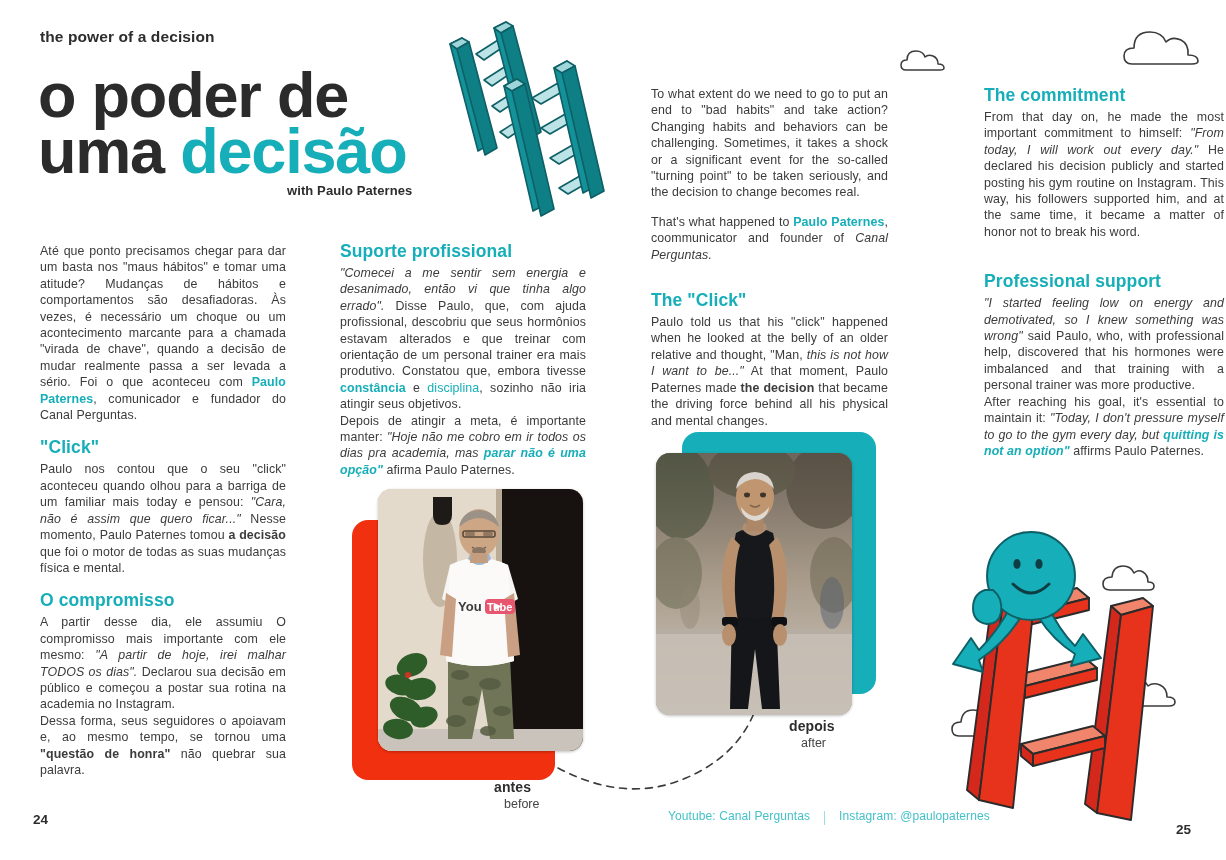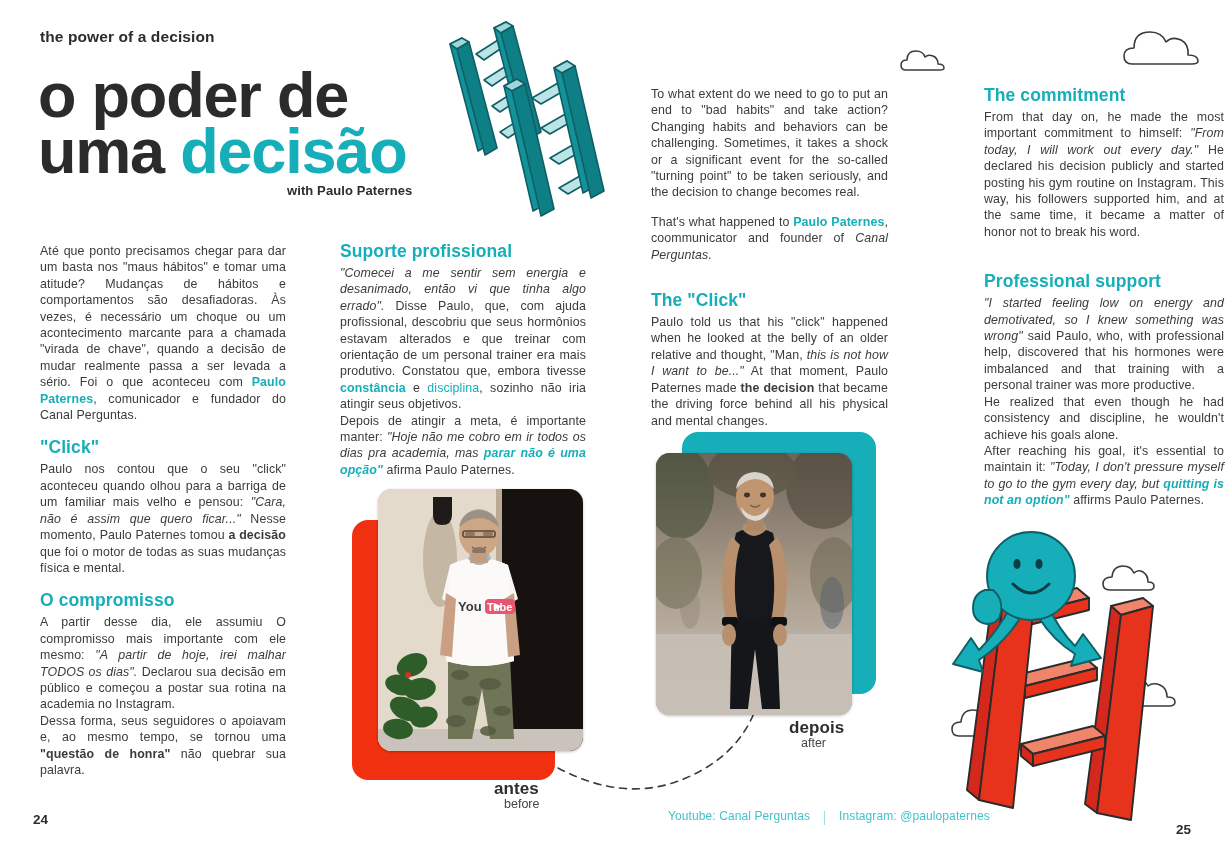--- a/index.html
+++ b/index.html
@@ -123,21 +123,21 @@
     left: 656px; top: 453px;
     width: 196px; height: 262px;
     border-radius: 14px;
     overflow: hidden;
     box-shadow: 0 1px 3px rgba(0,0,0,0.25);
     background: #8d8274;
   }
 
   .cap-main {
     position: absolute;
-    font-size: 17px;
+    font-size: 14px;
     font-weight: 600;
     color: #2d2d2d;
     letter-spacing: 0.1px;
   }
   .cap-sub {
     position: absolute;
     font-size: 12.5px;
     color: #444;
   }
   #cap-antes { left: 494px; top: 779px; }
@@ -229,21 +229,21 @@
       <polygon points="72,15 85,8 114,133 101,140" fill="#0F7F86"></polygon>
     </g>
   </svg>
 
   <div class="body-col" id="col1">
     <p><span>Até que ponto precisamos chegar para dar um basta nos "maus hábitos" e tomar uma atitude? Mudanças de hábitos e comportamentos são desafiadoras. Às vezes, é necessário um choque ou um acontecimento marcante para a chamada "virada de chave", quando a decisão de mudar realmente passa a ser levada a sério. Foi o que aconteceu com </span><span class="teal-b">Paulo Paternes</span><span>, comunicador e fundador do Canal Perguntas.</span></p>
 
     <div class="gap"></div>
 
     <div class="sec-head">"Click"</div>
-    <p><span>Paulo nos contou que o seu "click" aconteceu quando olhou para a barriga de um familiar mais velho e pensou: </span><span class="it">"Cara, não é assim que quero ficar..."</span><span> Nesse momento, Paulo Paternes tomou </span><span class="bd">a decisão</span><span> que foi o motor de todas as suas mudanças física e mental.</span></p>
+    <p><span>Paulo nos contou que o seu "click" aconteceu quando olhou para a barriga de um familiar mais today e pensou: </span><span class="it">"Cara, não é assim que quero ficar..."</span><span> Nesse momento, Paulo Paternes tomou </span><span class="bd">a decisão</span><span> que foi o motor de todas as suas mudanças física e mental.</span></p>
 
     <div class="gap"></div>
 
     <div class="sec-head">O compromisso</div>
     <p><span>A partir desse dia, ele assumiu O compromisso mais importante com ele mesmo: </span><span class="it">"A partir de hoje, irei malhar TODOS os dias".</span><span> Declarou sua decisão em público e começou a postar sua rotina na academia no Instagram.</span></p>
     <p><span>Dessa forma, seus seguidores o apoiavam e, ao mesmo tempo, se tornou uma </span><span class="bd">"questão de honra"</span><span> não quebrar sua palavra.</span></p>
   </div>
 
   <div class="body-col" id="col2">
     <div class="sec-head">Suporte profissional</div>
@@ -265,21 +265,20 @@
   </div>
 
   <div class="body-col" id="col4">
     <div class="sec-head">The commitment</div>
     <p><span>From that day on, he made the most important commitment to himself: </span><span class="it">"From today, I will work out </span><span class="bi">every</span><span class="it"> day."</span><span> He declared his decision publicly and started posting his gym routine on Instagram. This way, his followers supported him, and at the same time, it became a matter of honor not to break his word.</span></p>
 
     <div class="gap" style="height:30px"></div>
 
     <div class="sec-head">Professional support</div>
     <p><span class="it">"I started feeling low on energy and demotivated, so I knew something was wrong"</span><span> said Paulo, who, with professional help, discovered that his hormones were imbalanced and that training with a personal trainer was more productive.</span></p>
-    <p>He realized that even though he had consistency and discipline, he wouldn't achieve his goals alone.</p>
     <p><span>After reaching his goal, it's essential to maintain it: </span><span class="it">"Today, I don't pressure myself to go to the gym every day, but </span><span class="teal-bi">quitting is not an option"</span><span> affirms Paulo Paternes.</span></p>
   </div>
 
   <div class="photo-shadow-red"></div>
   <div class="photo-before">
     <svg width="205" height="262" viewBox="0 0 205 262">
       <rect x="0" y="0" width="205" height="262" fill="#d9cdbb"></rect>
 
       <rect x="0" y="0" width="122" height="262" fill="#e3dacb"></rect>
 

